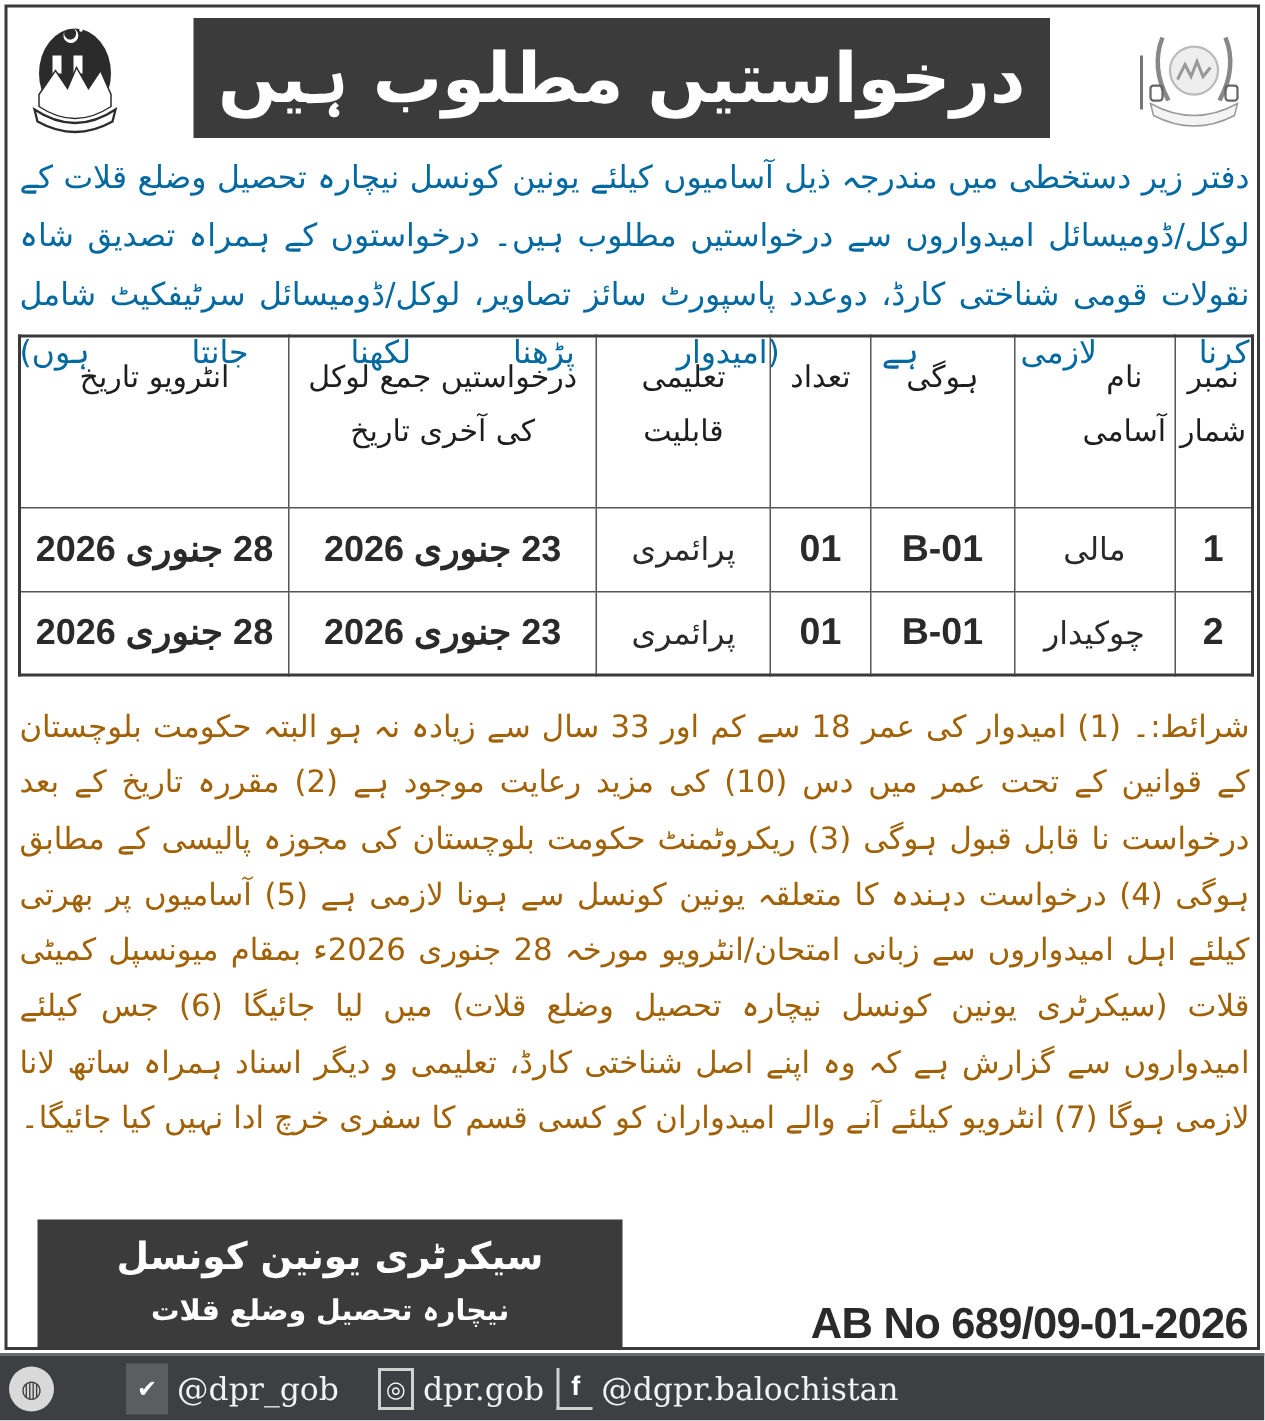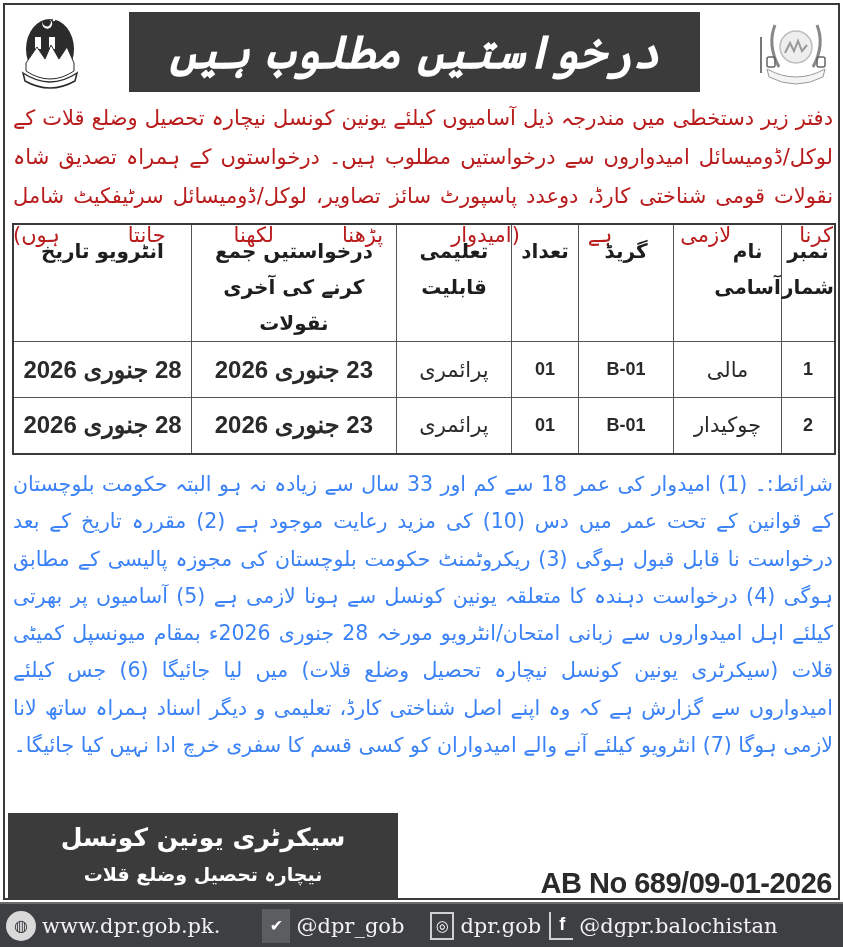--- a/index.html
+++ b/index.html
@@ -5,80 +5,80 @@
     * { box-sizing: border-box; margin: 0; padding: 0; }
     html, body { width: 843px; height: 947px; background: #ffffff; overflow: hidden; }
     body { font-family: "DejaVu Sans", sans-serif; color: #1e1e1e; position: relative; }
 
     .frame {
       position: absolute; left: 3px; top: 3px; width: 837px; height: 897px;
       border: 2px solid #3a3a3a; background: #fff;
     }
 
     
-    .header { position: absolute; left: 0; top: 0; width: 833px; height: 92px; font-style: italic; }
+    .header { position: absolute; left: 0; top: 0; width: 833px; height: 92px; }
     .logo-left { position: absolute; left: 16px; top: 6px; width: 58px; height: 80px; }
     .logo-right { position: absolute; left: 752px; top: 6px; width: 78px; height: 80px; }
     .title-banner {
       position: absolute; left: 124px; top: 7px; width: 571px; height: 80px;
       background: #3b3b3b; color: #ffffff;
       display: flex; align-items: center; justify-content: center;
       direction: rtl;
     }
     .title-banner span {
       font-family: "DejaVu Sans", sans-serif; font-weight: bold;
       font-size: 46px; letter-spacing: 2px; line-height: 1;
     }
 
     
     .intro {
       position: absolute; left: 8px; top: 94px; width: 820px;
       direction: rtl; text-align: justify; text-align-last: justify;
       font-family: "DejaVu Sans", sans-serif; font-size: 21px; line-height: 39px;
-      color: #b91c1c;
+      color: #0369a1;
     }
 
     
     .jobs-table {
       position: absolute; left: 7px; top: 218px; width: 824px;
       border-collapse: collapse; direction: rtl;
       border: 2px solid #3a3a3a;
     }
     .jobs-table th, .jobs-table td {
       border: 1.5px solid #555; text-align: center; vertical-align: middle;
     }
     .jobs-table th {
-      font-family: "DejaVu Sans", sans-serif; font-weight: bold;
+      font-family: "DejaVu Sans", sans-serif; font-weight: normal;
       font-size: 20px; line-height: 36px; height: 114px; vertical-align: top; padding-top: 8px;
     }
     .jobs-table td {
-      height: 56px; font-family: "Liberation Sans", sans-serif; font-size: 18px; font-weight: bold;
+      height: 56px; font-family: "Liberation Sans", sans-serif; font-size: 25px; font-weight: bold;
       color: #2a2a2a;
     }
     .jobs-table td.urdu { font-family: "DejaVu Sans", sans-serif; font-weight: normal; font-size: 21px; }
     .jobs-table td.date { font-size: 24px; }
     .c-sno { width: 52px; }
     .c-name { width: 107px; padding-left: 40px; }
     .c-grade { width: 96px; }
     .c-count { width: 67px; }
     .c-edu { width: 116px; margin-top: 34px; }
     .c-last { width: 206px; }
     .c-interview { width: 180px; }
 
     
     .conditions {
       position: absolute; left: 8px; top: 461px; width: 820px;
       direction: rtl; text-align: justify;
       font-family: "DejaVu Sans", sans-serif; font-size: 20.5px; line-height: 37.3px;
-      color: #3b82f6;
+      color: #a16207;
     }
 
     
     .signature {
-      position: absolute; left: 3px; top: 808px; width: 390px; height: 86px;
+      position: absolute; left: 20px; top: 808px; width: 390px; height: 86px;
       background: #3b3b3b; color: #ffffff; direction: rtl;
       display: flex; flex-direction: column; align-items: center; justify-content: center;
       font-family: "DejaVu Sans", sans-serif; font-weight: bold;
     }
     .signature .line1 { font-size: 25px; line-height: 36px; letter-spacing: 1px; }
     .signature .line2 { font-size: 19px; line-height: 36px; letter-spacing: 1px; }
 
     .ref-number {
       position: absolute; right: 6px; top: 862px;
       font-family: "Liberation Sans", sans-serif; font-weight: bold; font-size: 29px;
@@ -142,24 +142,24 @@
     </div>
   </div>
 
   <p class="intro">دفتر زیر دستخطی میں مندرجہ ذیل آسامیوں کیلئے یونین کونسل نیچارہ تحصیل وضلع قلات کے لوکل/ڈومیسائل امیدواروں سے درخواستیں مطلوب ہیں۔ درخواستوں کے ہمراہ تصدیق شاہ نقولات قومی شناختی کارڈ، دوعدد پاسپورٹ سائز تصاویر، لوکل/ڈومیسائل سرٹیفکیٹ شامل کرنا لازمی ہے (امیدوار پڑھنا لکھنا جانتا ہوں)</p>
 
   <table class="jobs-table">
     <thead>
       <tr>
         <th class="c-sno">نمبر شمار</th>
         <th class="c-name">نام آسامی</th>
-        <th class="c-grade">گریڈ</th>
+        <th class="c-grade">ہوگی</th>
         <th class="c-count">تعداد</th>
         <th class="c-edu">تعلیمی قابلیت</th>
-        <th class="c-last">درخواستیں جمع کرنے کی آخری نقولات</th>
+        <th class="c-last">درخواستیں جمع لوکل کی آخری تاریخ</th>
         <th class="c-interview">انٹرویو تاریخ</th>
       </tr>
     </thead>
     <tbody>
       <tr>
         <td>1</td>
         <td class="urdu">مالی</td>
         <td>B-01</td>
         <td>01</td>
         <td class="urdu">پرائمری</td>
@@ -184,21 +184,20 @@
     <div class="line1">سیکرٹری یونین کونسل</div>
     <div class="line2">نیچارہ تحصیل وضلع قلات</div>
   </div>
 
   <div class="ref-number">AB No 689/09-01-2026</div>
 </div>
 
 <div class="footer">
   <div class="f-item f-web">
     <span class="ic ic-web">◍</span>
-    <span>www.dpr.gob.pk.</span>
   </div>
   <div class="f-item f-tw">
     <span class="ic ic-tw">✔</span>
     <span>@dpr_gob</span>
   </div>
   <div class="f-item f-ig">
     <span class="ic ic-ig">◎</span>
     <span>dpr.gob</span>
   </div>
   <div class="f-item">

